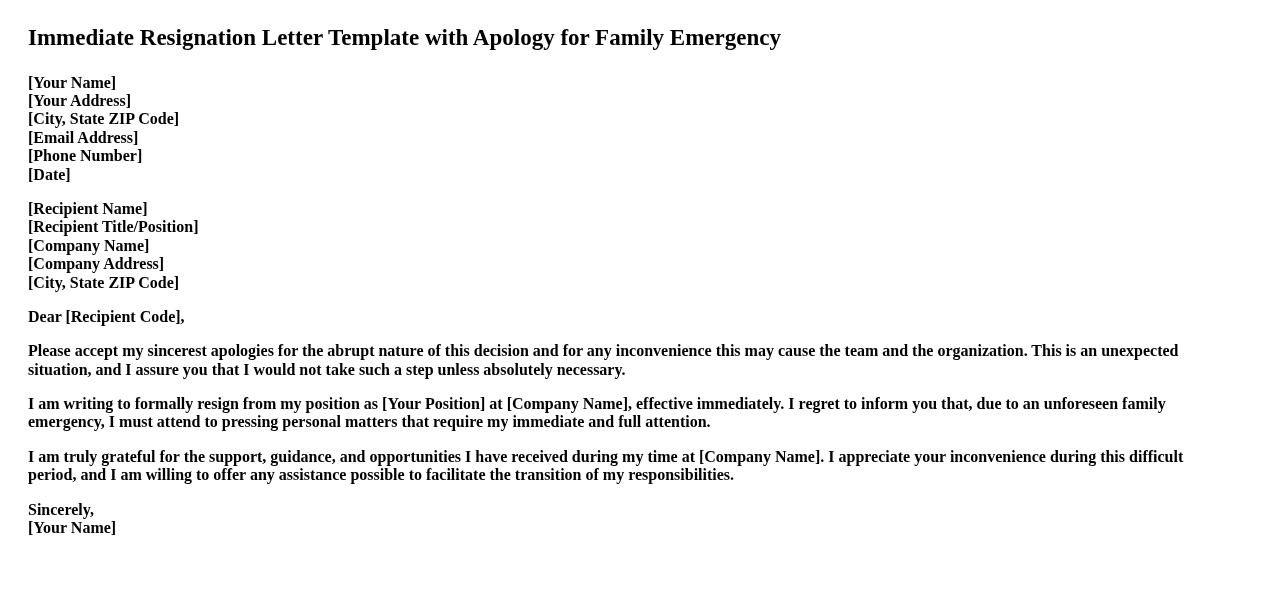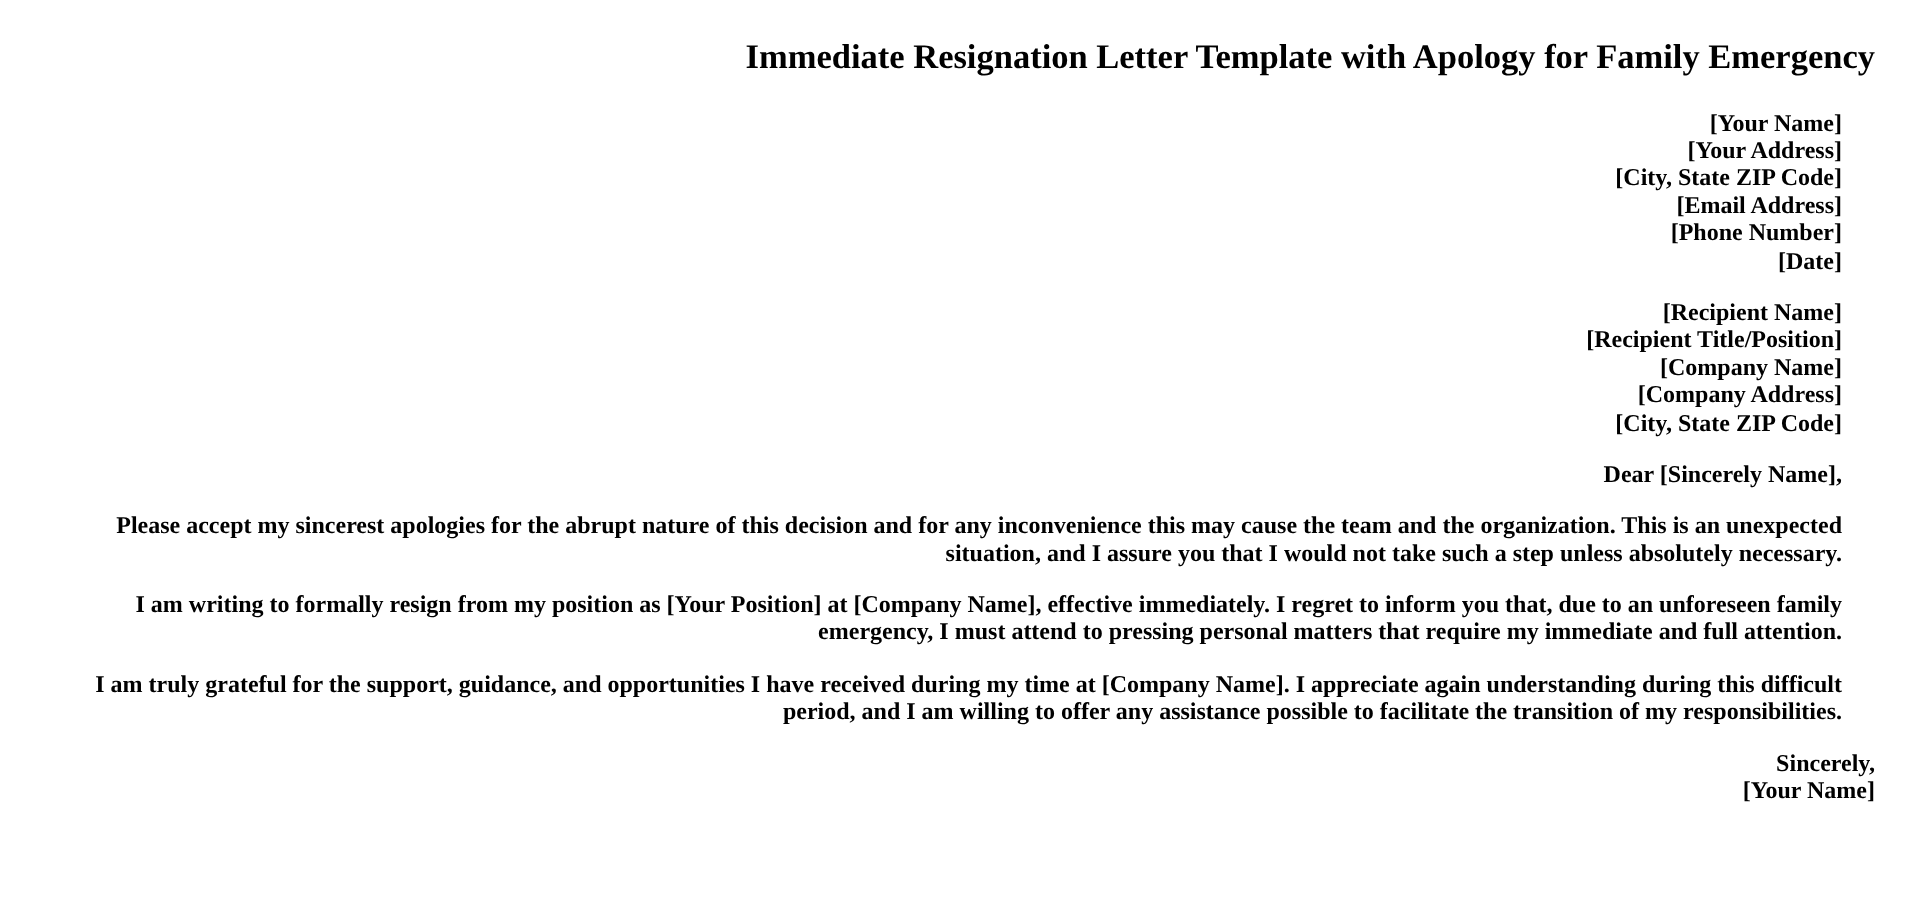--- a/index.html
+++ b/index.html
@@ -11,39 +11,37 @@
   .page {
     width: 1278px;
     height: 601px;
     box-sizing: border-box;
     padding: 24px 28px 0 28px;
     background: #ffffff;
     font-family: "Liberation Serif", "DejaVu Serif", serif;
     font-size: 16px;
     line-height: 1.15;
     overflow: hidden;
-    text-align: right;
   }
   .doc-title {
     font-family: "Liberation Serif", "DejaVu Serif", serif;
     font-size: 23px;
     font-weight: bold;
     margin: 0 0 22px 0;
     line-height: 1.2;
     color: #000000;
   }
   .letter-block {
     margin: 0 0 16px 0;
     white-space: pre-line; 
     max-width: 1200px;
     font-weight: bold;
   }
   .letter-block:last-child {
     margin-bottom: 0;
-    margin-left: 42px;
   }
 </style>
 </head>
 <body>
 
 <div class="page">
 
   <h1 class="doc-title">Immediate Resignation Letter Template with Apology for Family Emergency</h1>
 
   <p class="letter-block">[Your Name]
@@ -52,25 +50,25 @@
 [Email Address]
 [Phone Number]
 [Date]</p>
 
   <p class="letter-block">[Recipient Name]
 [Recipient Title/Position]
 [Company Name]
 [Company Address]
 [City, State ZIP Code]</p>
 
-  <p class="letter-block">Dear [Sincerely Name],</p>
+  <p class="letter-block">Dear [Recipient Code],</p>
 
   <p class="letter-block">Please accept my sincerest apologies for the abrupt nature of this decision and for any inconvenience this may cause the team and the organization. This is an unexpected situation, and I assure you that I would not take such a step unless absolutely necessary.</p>
 
   <p class="letter-block">I am writing to formally resign from my position as [Your Position] at [Company Name], effective immediately. I regret to inform you that, due to an unforeseen family emergency, I must attend to pressing personal matters that require my immediate and full attention.</p>
 
-  <p class="letter-block">I am truly grateful for the support, guidance, and opportunities I have received during my time at [Company Name]. I appreciate again understanding during this difficult period, and I am willing to offer any assistance possible to facilitate the transition of my responsibilities.</p>
+  <p class="letter-block">I am truly grateful for the support, guidance, and opportunities I have received during my time at [Company Name]. I appreciate your inconvenience during this difficult period, and I am willing to offer any assistance possible to facilitate the transition of my responsibilities.</p>
 
 
   <p class="letter-block">Sincerely,
 [Your Name]</p>
 
 </div>
 
 </body></html>

